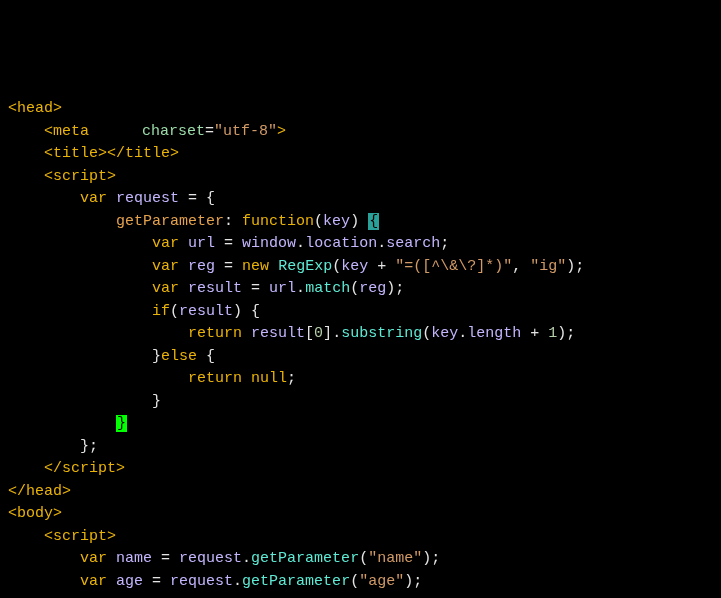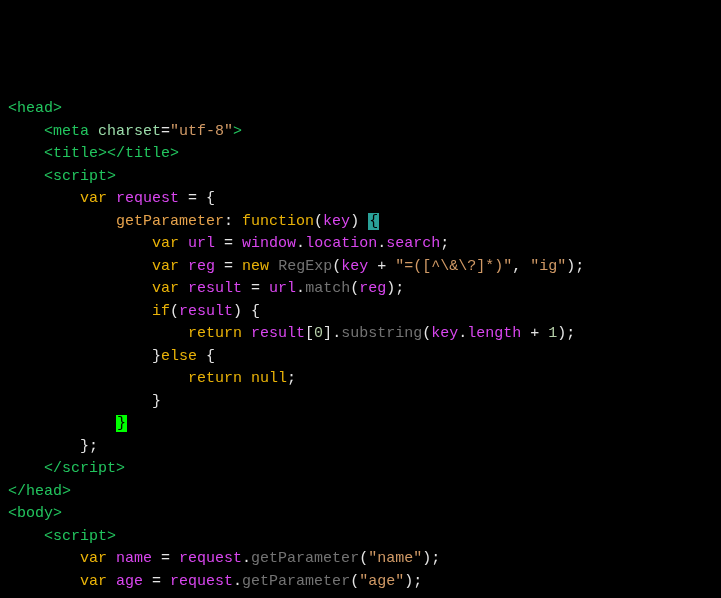--- a/index.html
+++ b/index.html
@@ -7,25 +7,25 @@
     padding: 8px;
     background: #000000;
     font-family: Consolas, "Courier New", monospace;
     font-size: 15px;
     line-height: 1.5;
     color: #d4d4d4;
     white-space: pre;
     overflow: hidden;
   }
   .line { display: block; }
-  .tag { color: #22c55e; }
-  .attr-name { color: #9cdcaa; }
+  .tag { color: #eab308; }
+  .attr-name { color: #9cdcaa; margin-left: 44px; }
   .kw { color: #eab308; }
-  .ident { color: #d946ef; }
-  .method { color: #737373; }
+  .ident { color: #c4b5fd; }
+  .method { color: #5eead4; }
   .prop { color: #e5a24c; }
   .str { color: #d19a66; }
   .num { color: #b5cea8; }
   .punc { color: #e5e5e5; }
   .hl1 { background: #2aa198; color: #000; padding: 0 1px; }
   .hl2 { background: #00ff00; color: #000; padding: 0 1px; }
 </style>
 </head>
 <body>
 

